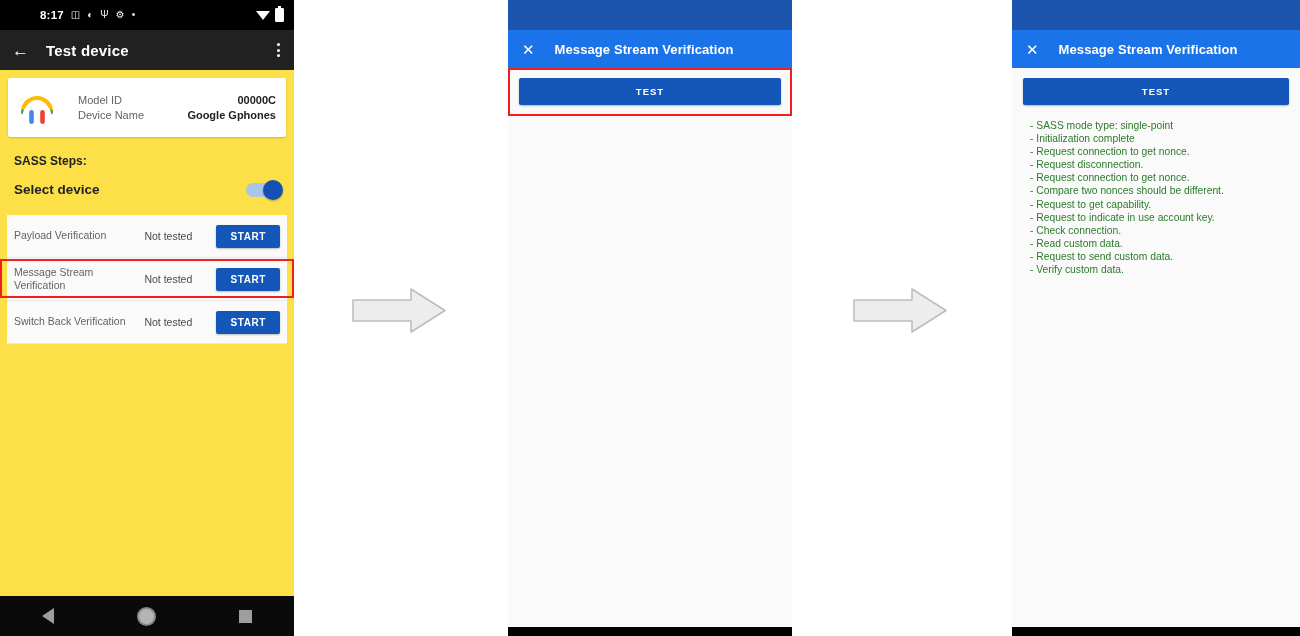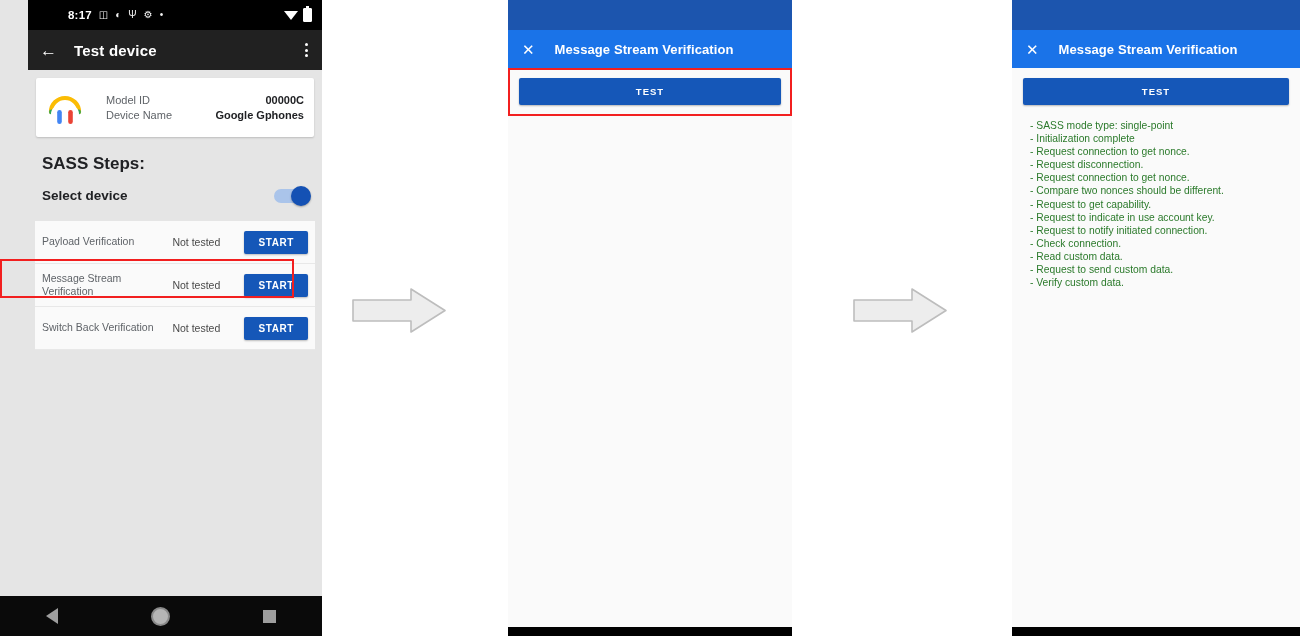--- a/index.html
+++ b/index.html
@@ -6,21 +6,21 @@
   body{
     width:1300px;height:636px;position:relative;overflow:hidden;
     font-family:"Liberation Sans","DejaVu Sans",sans-serif;
     -webkit-font-smoothing:antialiased;
   }
 
   
   .panel{position:absolute;top:0;background:#fafafa;overflow:hidden;}
 
   
-  #panel1{left:0;width:294px;height:636px;background:#e5e5e5;padding-left:28px;}
+  #panel1{left:0;width:294px;height:636px;background:#fde047;}
 
   .statusbar{
     height:30px;background:#000;color:#fff;display:flex;align-items:center;
     font-size:11px;position:relative;
   }
   .sb-left{display:flex;align-items:center;gap:7px;margin-left:40px;}
   .sb-time{font-size:11.5px;font-weight:700;letter-spacing:.2px;}
   .sb-ico{display:inline-block;opacity:.95;font-size:10px;line-height:1;}
   .sb-right{position:absolute;right:10px;display:flex;align-items:center;gap:5px;}
   .wifi-tri{
@@ -45,21 +45,21 @@
     margin:8px 8px 0 8px;background:#fff;border-radius:2px;
     box-shadow:0 1px 2px rgba(0,0,0,.18);
     padding:8px 10px 9px 8px;display:flex;align-items:center;gap:20px;
   }
   .hp-icon{width:42px;height:42px;position:relative;flex:0 0 42px;}
   .kv-wrap{flex:1;}
   .kv-row{display:flex;justify-content:space-between;align-items:center;padding:1.5px 0;}
   .kv-key{font-size:11px;color:#5f6368;}
   .kv-val{font-size:11px;color:#202124;font-weight:700;}
 
-  .sass-title{font-size:17px;font-weight:700;color:#202124;margin:17px 0 0 14px;}
+  .sass-title{font-size:12px;font-weight:700;color:#202124;margin:17px 0 0 14px;}
 
   .select-row{
     display:flex;align-items:center;justify-content:space-between;
     margin:14px 14px 0 14px;
   }
   .select-label{font-size:13.5px;font-weight:700;color:#202124;}
   .switch{width:34px;height:14px;border-radius:7px;background:#aac4ea;position:relative;}
   .switch:after{
     content:"";position:absolute;right:-3px;top:-3px;width:20px;height:20px;border-radius:50%;
     background:#1451b4;box-shadow:0 1px 2px rgba(0,0,0,.3);
@@ -259,21 +259,20 @@
     </div>
     <div class="log" id="panel3-log">
         <div class="log-line">- SASS mode type: single-point</div>
         <div class="log-line">- Initialization complete</div>
         <div class="log-line">- Request connection to get nonce.</div>
         <div class="log-line">- Request disconnection.</div>
         <div class="log-line">- Request connection to get nonce.</div>
         <div class="log-line">- Compare two nonces should be different.</div>
         <div class="log-line">- Request to get capability.</div>
         <div class="log-line">- Request to indicate in use account key.</div>
-        <div class="log-line">- Request to notify initiated connection.</div>
         <div class="log-line">- Check connection.</div>
         <div class="log-line">- Read custom data.</div>
         <div class="log-line">- Request to send custom data.</div>
         <div class="log-line">- Verify custom data.</div>
       </div>
     <div class="dlg-bottombar"></div>
   </div>
 </div>
 
 </body></html>

